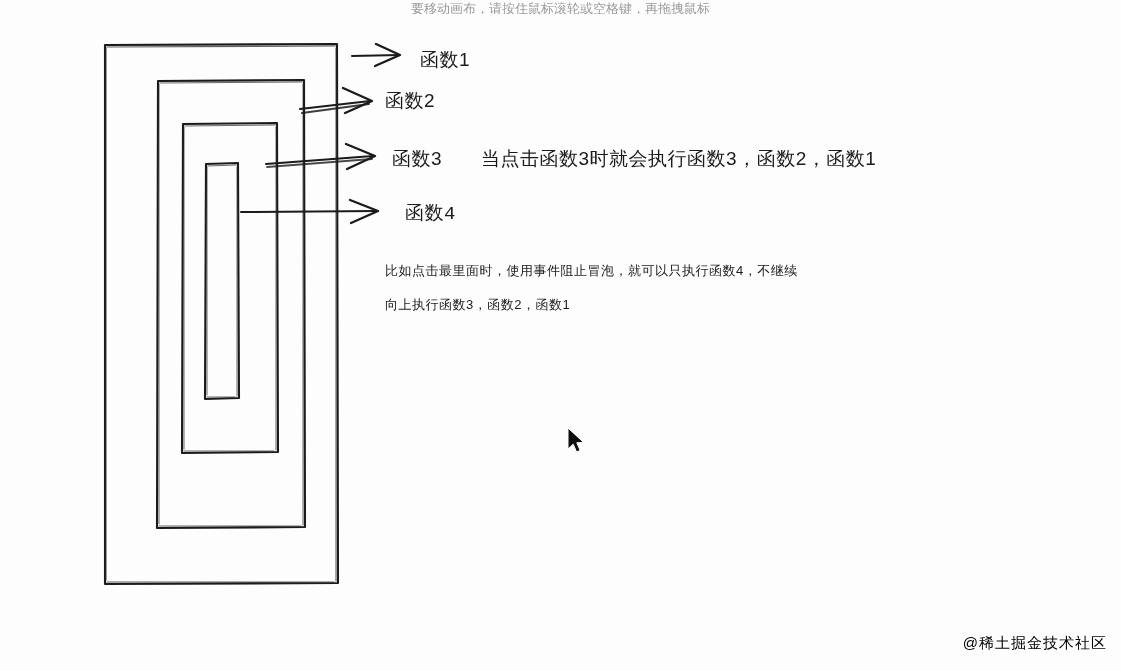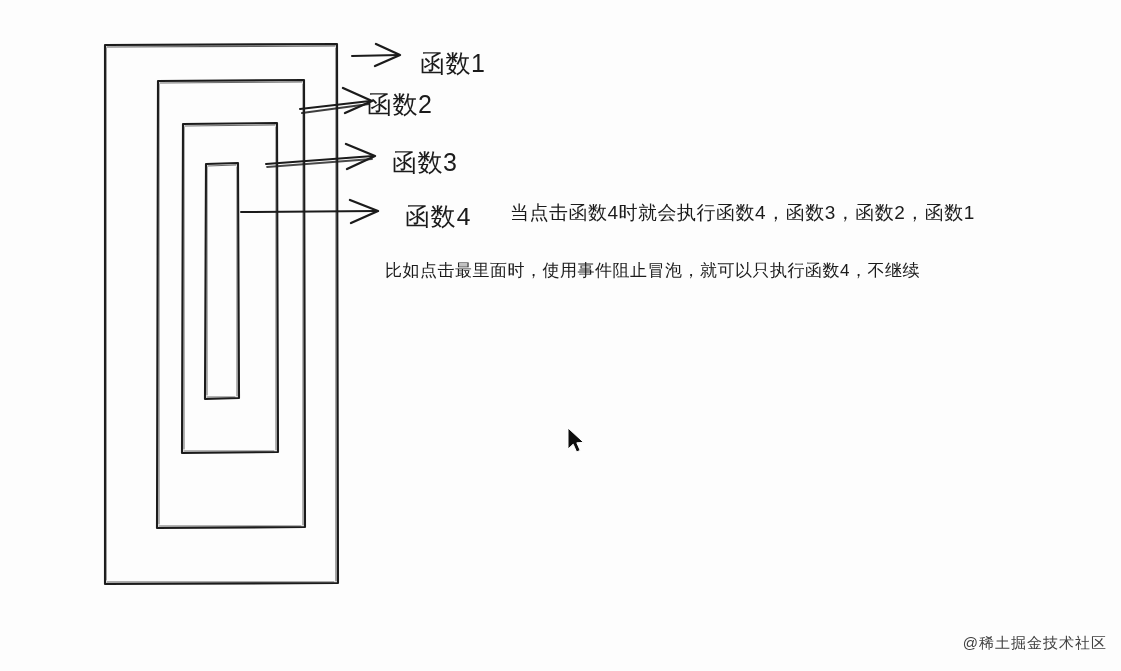--- a/index.html
+++ b/index.html
@@ -42,58 +42,61 @@
     width: 1121px;
     height: 671px;
   }
 
   .anno {
     position: absolute;
     color: #1b1b1b;
     white-space: nowrap;
     font-family: "Liberation Sans", "DejaVu Sans", sans-serif;
   }
-  .anno-lbl  { font-size: 25px; letter-spacing: 0.5px; }
+  .anno-lbl  { font-size: 19px; letter-spacing: 0.5px; }
   .anno-desc { font-size: 19px; letter-spacing: 0.5px; }
 
   #note-block {
     position: absolute;
     left: 385px;
     top: 254px;
     width: 700px;
     color: #1b1b1b;
-    font-size: 17px;
+    font-size: 13px;
     line-height: 34px;
     letter-spacing: 0.5px;
   }
   #note-block div { white-space: nowrap; }
 
   #watermark {
     position: absolute;
     right: 14px;
     bottom: 18px;
     font-size: 15px;
-    color: #404040;
+    color: #000000;
     letter-spacing: 1px;
     user-select: none;
     margin-left: 12px;
   }
 
   #cursor-layer {
     position: absolute;
     left: 0; top: 0;
     width: 1121px; height: 671px;
     pointer-events: none;
   }
 </style>
 </head>
 <body>
 
 <div id="canvas-root">
 
+  <div id="hint-bar">
+    <span class="hint-text">要移动画布，请按住鼠标滚轮或空格键，再拖拽鼠标</span>
+  </div>
 
   <svg id="sketch-svg" viewBox="0 0 1121 671">
 
     <g>
 
       <path fill="none" stroke="#1b1b1b" stroke-width="2.1" stroke-linecap="round" stroke-linejoin="round" d="M105,45 L337,44 L338,583 L105,584 Z"></path>
       <path fill="none" stroke="#2a2a2a" stroke-width="1.1" stroke-linecap="round" opacity="0.75" d="M107,47 L335,46 M336,48 L336,581 M334,582 L107,582 M106,580 L106,48"></path>
 
       <path fill="none" stroke="#1b1b1b" stroke-width="2.1" stroke-linecap="round" stroke-linejoin="round" d="M158,81 L304,80 L305,527 L157,528 Z"></path>
       <path fill="none" stroke="#2a2a2a" stroke-width="1.0" stroke-linecap="round" opacity="0.7" d="M160,83 L302,82 M303,84 L303,525 M301,526 L159,526 M159,524 L159,84"></path>
@@ -126,29 +129,30 @@
 
       <g>
         <path fill="none" stroke="#1b1b1b" stroke-width="2" stroke-linecap="round" d="M241,212 L376,211"></path>
         <path fill="none" stroke="#1b1b1b" stroke-width="2.4" stroke-linecap="round" stroke-linejoin="round" d="M350,200 L378,211 L351,223"></path>
       </g>
     </g>
   </svg>
 
   <div class="anno anno-lbl" style="left:420px; top:47px;">函数1</div>
 
-  <div class="anno anno-lbl" style="left:367px; top:88px;">函数2</div>
+  <div class="anno anno-lbl" style="left:385px; top:88px;">函数2</div>
 
   <div class="anno anno-lbl" style="left:392px; top:146px;">函数3</div>
+  <div class="anno anno-desc" style="left:481px; top:146px;">当点击函数3时就会执行函数3，函数2，函数1</div>
 
   <div class="anno anno-lbl" style="left:405px; top:200px;font-family:Liberation Mono, monospace;">函数4</div>
-  <div class="anno anno-desc" style="left:510px; top:200px;">当点击函数4时就会执行函数4，函数3，函数2，函数1</div>
 
   <div id="note-block">
     <div>比如点击最里面时，使用事件阻止冒泡，就可以只执行函数4，不继续</div>
+    <div>向上执行函数3，函数2，函数1</div>
   </div>
 
   <svg id="cursor-layer" viewBox="0 0 1121 671">
     <g transform="translate(568,428)">
       <path d="M0,0 L0,21 L5.2,16.2 L8.6,24 L12.2,22.4 L8.8,14.8 L15.6,14.4 Z" fill="#0d0d0d" stroke="#ffffff" stroke-width="1"></path>
     </g>
   </svg>
 
   <div id="watermark">@稀土掘金技术社区</div>
 

